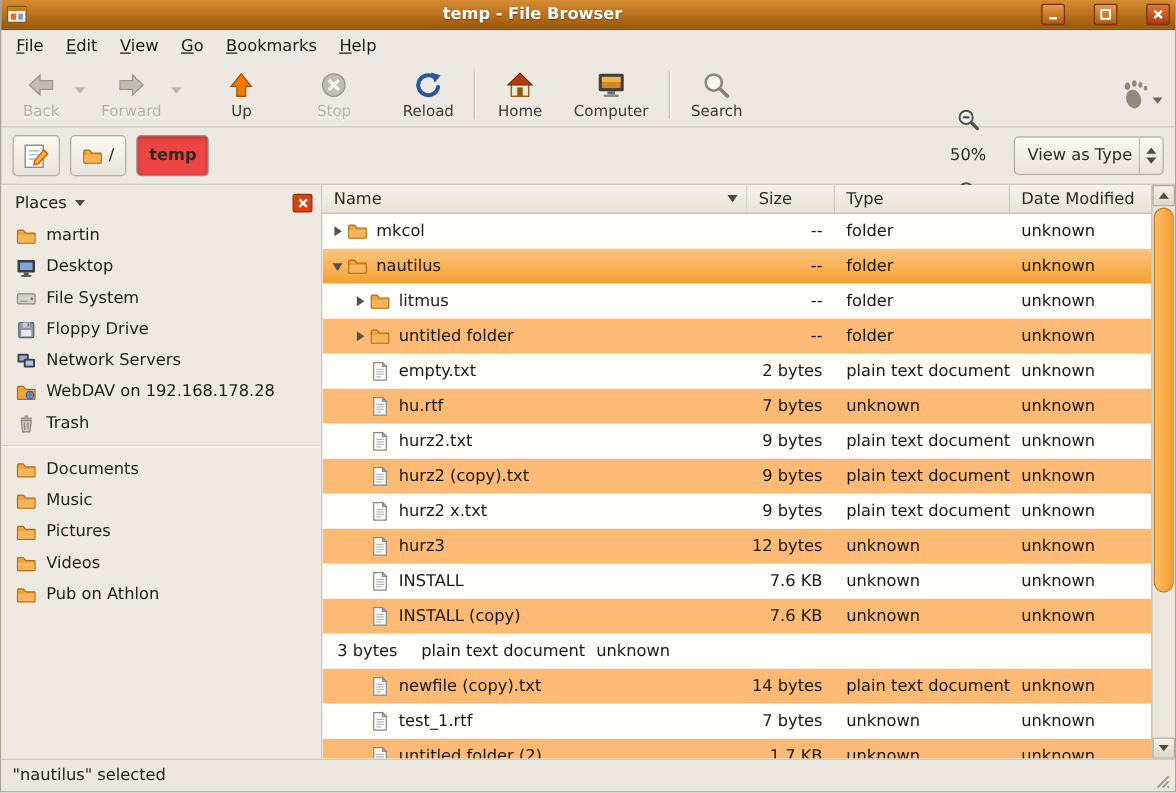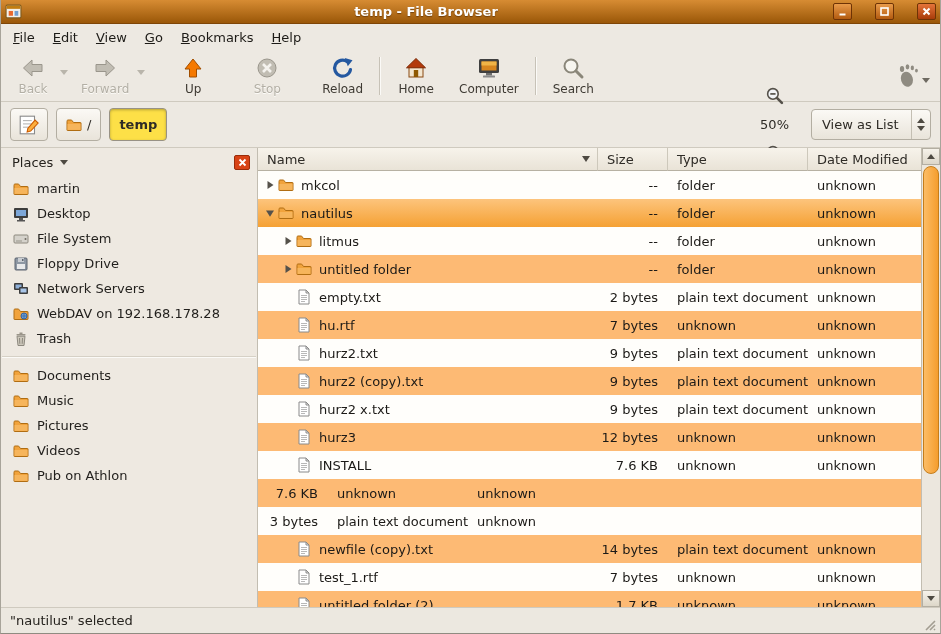--- a/index.html
+++ b/index.html
@@ -26,21 +26,21 @@
   .tool-btn .tlabel { font-size: 12px; color: #3e3a33; white-space: nowrap; }
   .tool-btn.disabled .tlabel { color: #b3afa5; text-shadow: 0 1px 0 #fdfcf9; }
   .dd-arrow { width: 0; height: 0; border-left: 4px solid transparent; border-right: 4px solid transparent; border-top: 5px solid #6e6a61; margin-top: 18px; margin-left: 1px; }
   .dd-arrow.disabled { border-top-color: #b9b5ab; }
   .tool-sep { width: 2px; height: 38px; margin: 0 9px; border-left: 1px solid #c7c2b7; border-right: 1px solid #fbfaf7; }
   .toolbar-right { margin-left: auto; display: flex; align-items: center; padding-right: 4px; }
 
   
   .locationbar { height: 46px; flex: none; display: flex; align-items: center; padding: 0 9px; gap: 8px; border-bottom: 1px solid #cfcabf; }
   .loc-btn { height: 33px; display: flex; align-items: center; gap: 5px; padding: 0 9px; background: linear-gradient(#fbf9f5, #e9e4da); border: 1px solid #b3aea2; border-radius: 4px; color: #2e2b26; }
-  .loc-btn.active { background: #fde047; box-shadow: inset 0 1px 3px rgba(0,0,0,.28); border-color: #989285; font-weight: bold; }
+  .loc-btn.active { background: #ef4444; box-shadow: inset 0 1px 3px rgba(0,0,0,.28); border-color: #989285; font-weight: bold; }
   .zoom-group { margin-left: auto; display: flex; align-items: center; gap: 12px; margin-right: 14px; flex-direction: column; }
   .zoom-level { color: #2e2b26; }
   .view-selector { height: 31px; width: 120px; display: flex; align-items: center; background: linear-gradient(#fbf9f5, #e9e4da); border: 1px solid #b3aea2; border-radius: 4px; padding-left: 10px; color: #2e2b26; }
   .view-selector .stepper { margin-left: auto; height: 100%; width: 19px; border-left: 1px solid #c4bfb3; display: flex; flex-direction: column; align-items: center; justify-content: center; gap: 3px; }
   .tri-up { width: 0; height: 0; border-left: 4px solid transparent; border-right: 4px solid transparent; border-bottom: 5px solid #4e4a42; }
   .tri-down { width: 0; height: 0; border-left: 4px solid transparent; border-right: 4px solid transparent; border-top: 5px solid #4e4a42; }
 
   
   .main { flex: 1; min-height: 0; display: flex; }
   .sidebar { width: 257px; flex: none; background: #eee9e1; border-right: 1px solid #c2bdb1; display: flex; flex-direction: column; }
@@ -236,21 +236,21 @@
         <svg width="19" height="19" viewBox="0 0 18 18">
             <circle cx="7.5" cy="7.5" r="5" fill="#f2f4f7" stroke="#55514a" stroke-width="1.5"></circle>
             <line x1="11.5" y1="11.5" x2="16" y2="16" stroke="#55514a" stroke-width="2.5" stroke-linecap="round"></line>
             <line x1="5" y1="7.5" x2="10" y2="7.5" stroke="#55514a" stroke-width="1.6"></line>
             <line x1="7.5" y1="5" x2="7.5" y2="10" stroke="#55514a" stroke-width="1.6"></line>
           </svg>
       </span>
     </span>
 
     <span class="view-selector">
-      <span>View as List</span>
+      <span>View as Type</span>
       <span class="stepper">
         <span class="tri-up"></span>
         <span class="tri-down"></span>
       </span>
     </span>
   </div>
 
   <div class="main">
 
     <div class="sidebar">
@@ -620,20 +620,35 @@
                   <line x1="5" y1="12.5" x2="9" y2="12.5" stroke="#b8b8b8"></line>
                 </svg>
               </span>
               <span>INSTALL</span>
             </span>
             <span class="c-size">7.6 KB</span>
             <span class="c-type">unknown</span>
             <span class="c-date">unknown</span>
           </div>
           <div class="list-row row-odd">
+            <span class="c-name">
+              <span class="indent" style="width: 22px;"></span>
+              <span class="expander"></span>
+              <span class="ficon">
+                <svg width="16" height="16" viewBox="0 0 16 16">
+                  <path d="M3 1 L10 1 L13 4 L13 15 L3 15 Z" fill="#fff" stroke="#8a8a8a"></path>
+                  <path d="M10 1 L10 4 L13 4 Z" fill="#e4e4e4" stroke="#8a8a8a"></path>
+                  <line x1="5" y1="6.5" x2="11" y2="6.5" stroke="#b8b8b8"></line>
+                  <line x1="5" y1="8.5" x2="11" y2="8.5" stroke="#b8b8b8"></line>
+                  <line x1="5" y1="10.5" x2="11" y2="10.5" stroke="#b8b8b8"></line>
+                  <line x1="5" y1="12.5" x2="9" y2="12.5" stroke="#b8b8b8"></line>
+                </svg>
+              </span>
+              <span>INSTALL (copy)</span>
+            </span>
             <span class="c-size">7.6 KB</span>
             <span class="c-type">unknown</span>
             <span class="c-date">unknown</span>
           </div>
           <div class="list-row row-even">
             <span class="c-size">3 bytes</span>
             <span class="c-type">plain text document</span>
             <span class="c-date">unknown</span>
           </div>
           <div class="list-row row-odd">

